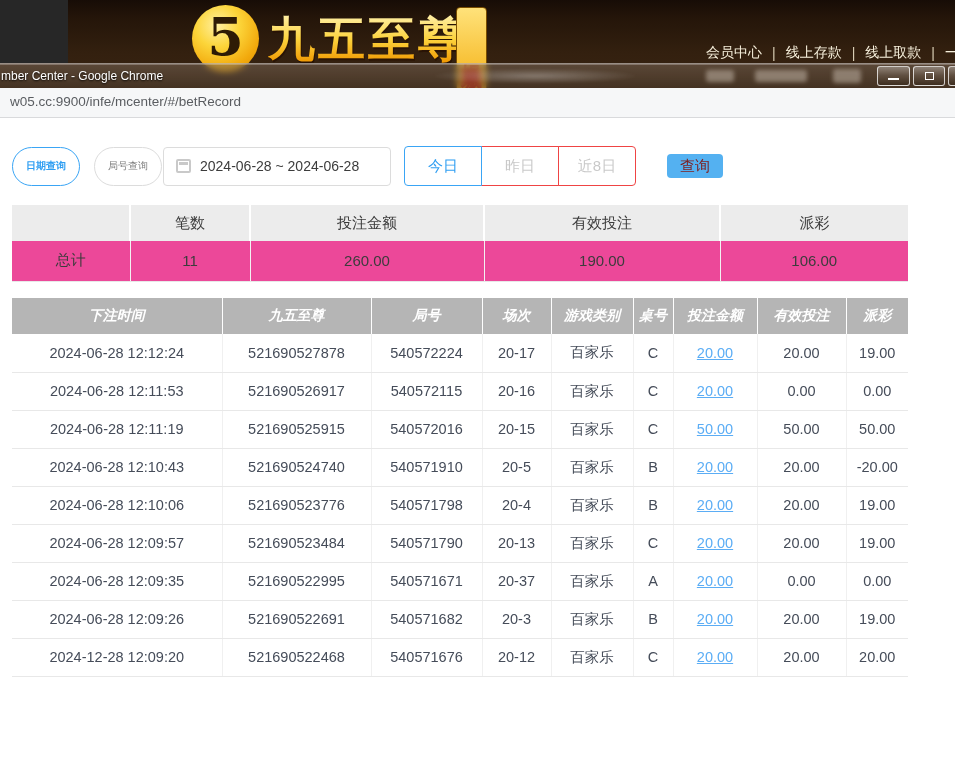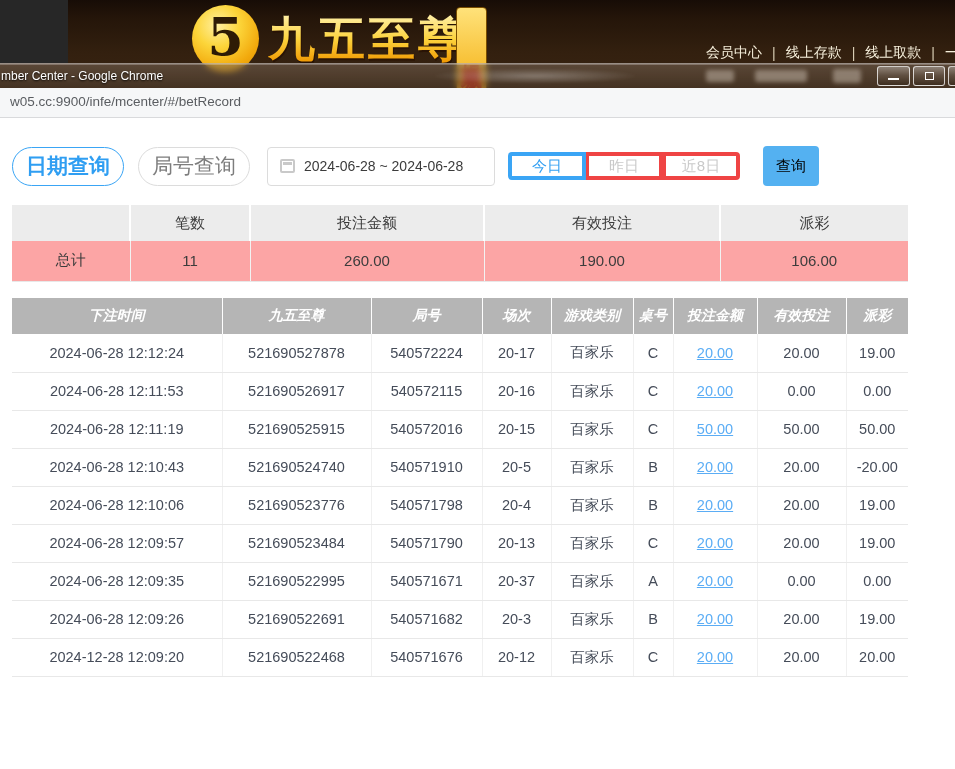--- a/index.html
+++ b/index.html
@@ -54,43 +54,43 @@
   .max-box { width:9px; height:8px; border:1px solid #fff; background:transparent; }
 
   .addressbar { position:absolute; top:88px; left:0; width:100%; height:30px;
     background:#f6f7f8; border-bottom:1px solid #d9dadc; cursor:text; }
   .url-text { line-height:28px; font-size:13.5px; color:#5a5d61; padding-left:10px; white-space:nowrap; }
 
   
   .content { position:absolute; top:118px; left:0; width:100%; height:651px; background:#fff; }
 
   .filters { position:absolute; top:28px; left:12px; display:flex; align-items:center; }
-  .pill { height:39px; padding:0 13px; border-radius:20px; background:#fff; font-size:21px; cursor:pointer; }
+  .pill { height:39px; padding:0 13px; border-radius:20px; background:#fff; font-size:10px; cursor:pointer; }
   .pill.active { border:1px solid #3aa5f5; color:#2f9ef2; font-weight:bold; }
   .pill.inactive { border:1px solid #dcdcdc; color:#7d7d7d; margin-left:14px; }
-  .date-box { margin-left:17px; width:228px; height:39px; border:1px solid #dcdcdc; border-radius:4px;
+  .date-box { margin-left:1px; width:228px; height:39px; border:1px solid #dcdcdc; border-radius:4px;
     display:flex; align-items:center; padding:0 12px; gap:9px; font-size:14px; color:#3c3c3c;
     background:#fff; white-space:nowrap; cursor:pointer; }
   .cal-icon { width:15px; height:14px; border:2px solid #c9c9c9; border-radius:2px; position:relative; flex:none; }
   .cal-icon::before { content:""; position:absolute; top:1px; left:1px; right:1px; height:3px; background:#c9c9c9; }
   .seg-group { margin-left:13px; display:flex; }
-  .seg { width:78px; height:28px; background:#fff; border:4px solid #ef4444; font-size:15px;
+  .seg { width:78px; height:40px; background:#fff; border:1px solid #ef4444; font-size:15px;
     color:#c9c9c9; margin-left:-1px; text-align:center; cursor:pointer; }
   .seg.first { border-radius:4px 0 0 4px; margin-left:0; }
   .seg.last  { border-radius:0 4px 4px 0; }
   .seg.active { border-color:#3aa5f5; color:#2f9ef2; position:relative; z-index:2; }
-  .search-btn { margin-left:23px; width:56px; height:40px; border:none; border-radius:4px;
-    background:#54b1f1; color:#000000; font-size:15px; cursor:pointer; }
+  .search-btn { margin-left:31px; width:56px; height:24px; border:none; border-radius:4px;
+    background:#54b1f1; color:#7f1d1d; font-size:15px; cursor:pointer; }
 
   table { border-collapse:collapse; table-layout:fixed; }
   .summary-table { position:absolute; top:87px; left:12px; width:896px; font-size:15px; }
   .summary-table th { background:#ececec; height:36px; font-weight:normal; color:#3c3c3c;
     border-right:2px solid #fff; text-align:center; }
   .summary-table th:last-child { border-right:none; }
-  .summary-table td { background:#fca5a5; height:40px; text-align:center; color:#3c3c3c;
+  .summary-table td { background:#ec4899; height:40px; text-align:center; color:#3c3c3c;
     border-bottom:1px solid #e8e8e8; border-right:1px solid #f2f2f2; }
   .summary-table td:last-child { border-right:none; }
 
   .records-table { position:absolute; top:180px; left:12px; width:896px; font-size:14.5px; }
   .records-table th { background:#b5b5b5; color:#fff; height:36px; font-size:14px; font-weight:bold;
     border-right:1px solid #fff; text-align:center;font-style:italic; }
   .records-table th:last-child { border-right:none; }
   .records-table td { background:#fff; height:38px; text-align:center; color:#454c59;
     border-bottom:1px solid #e8e8e8; border-right:1px solid #f0f0f0; }
   .records-table td:last-child { border-right:none; }

